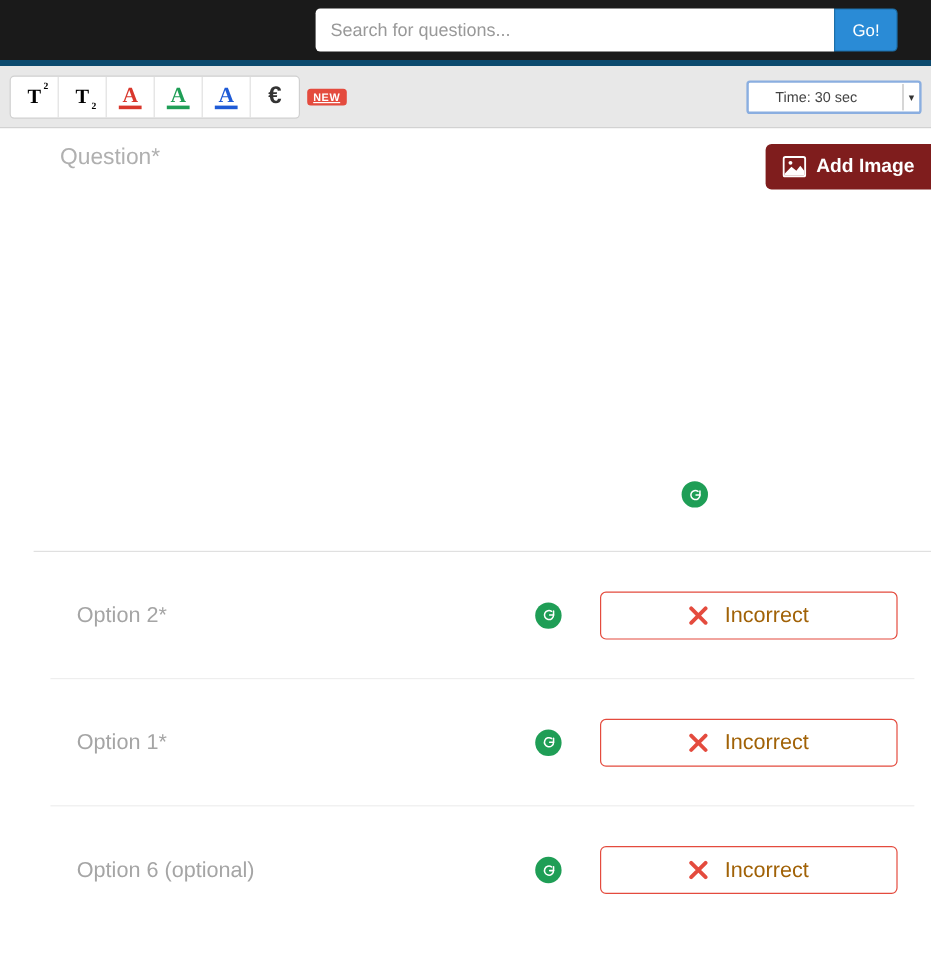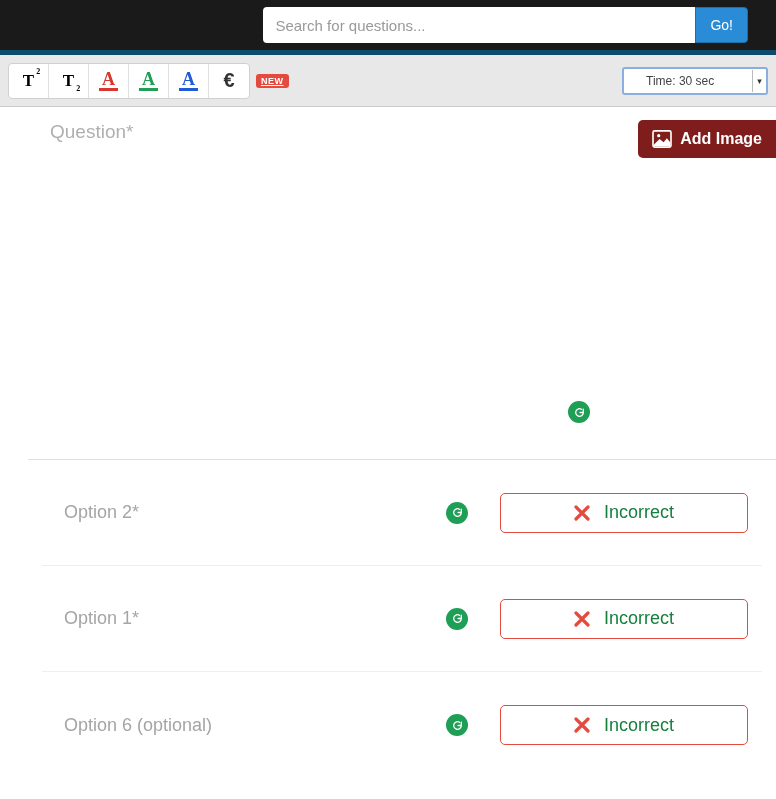--- a/index.html
+++ b/index.html
@@ -42,21 +42,21 @@
   .grammarly { width: 22px; height: 22px; border-radius: 50%; background: #1f9e56; display: flex; align-items: center; justify-content: center; position: absolute; }
   .grammarly svg { width: 13px; height: 13px; fill: none; stroke: #fff; stroke-width: 2.4; }
 
   
   .options { padding: 0 14px; }
   .opt-row { height: 106px; display: flex; align-items: center; border-bottom: 1px solid #eee; padding: 0 14px 0 22px; position: relative; gap: 20px; }
   .opt-row:last-child { border-bottom: none; }
   .opt-label { color: #a5a5a5; font-size: 18px; font-weight: 500; flex: 0 0 260px; }
   .opt-mid { flex: 1; display: flex; align-items: center; justify-content: flex-end; padding-right: 12px; }
   .opt-mid .grammarly { position: static; }
-  .incorrect-btn { width: 248px; height: 40px; border: 1.6px solid #e44b3e; background: #fff; color: #15803d; font-size: 18px; font-weight: 500; border-radius: 5px; display: flex; align-items: center; justify-content: center; gap: 14px; cursor: pointer; }
+  .incorrect-btn { width: 248px; height: 40px; border: 1.6px solid #e44b3e; background: #fff; color: #a16207; font-size: 18px; font-weight: 500; border-radius: 5px; display: flex; align-items: center; justify-content: center; gap: 14px; cursor: pointer; }
   .incorrect-btn svg { width: 16px; height: 16px; }
 
 </style>
 </head>
 <body>
 
 <div class="topbar">
   <div class="search-wrap">
     <input class="search-input" type="text" placeholder="Search for questions..." style="">
     <button class="go-btn">Go!</button>

